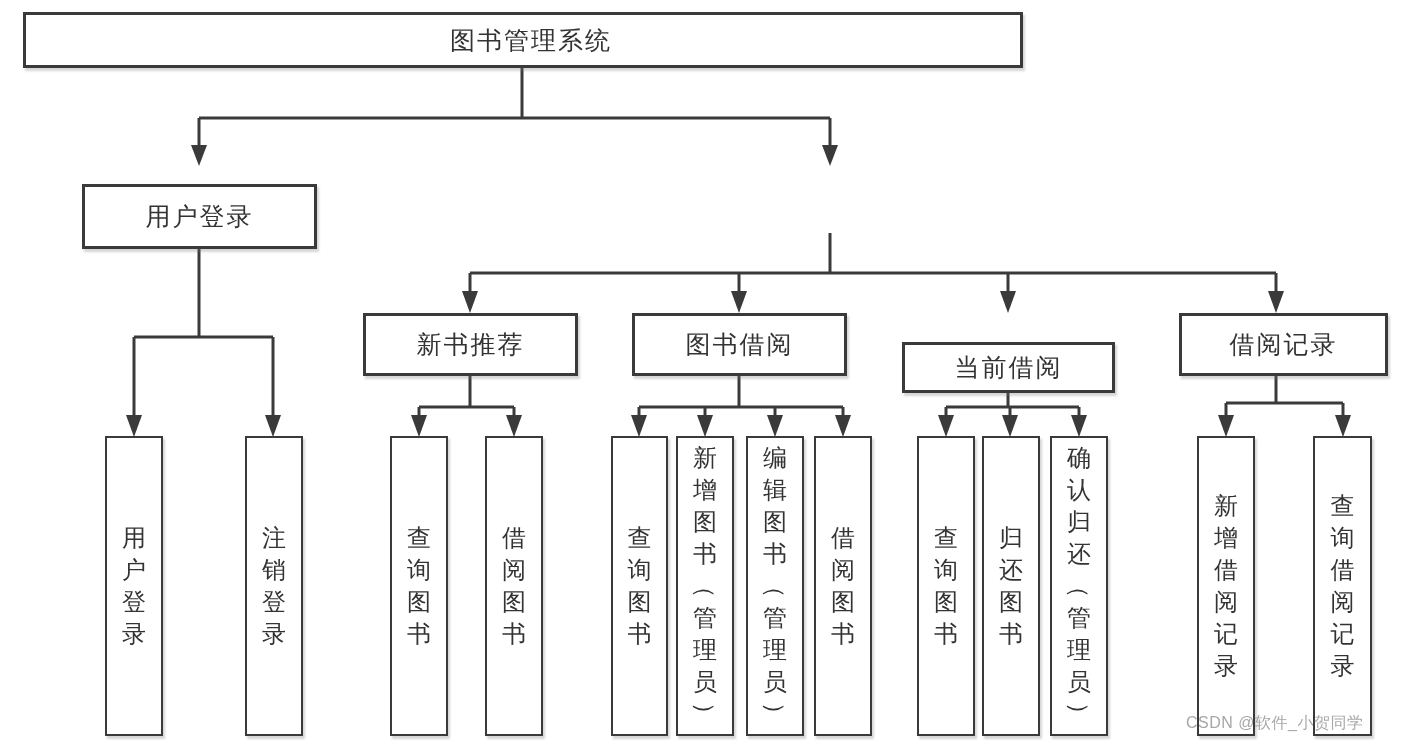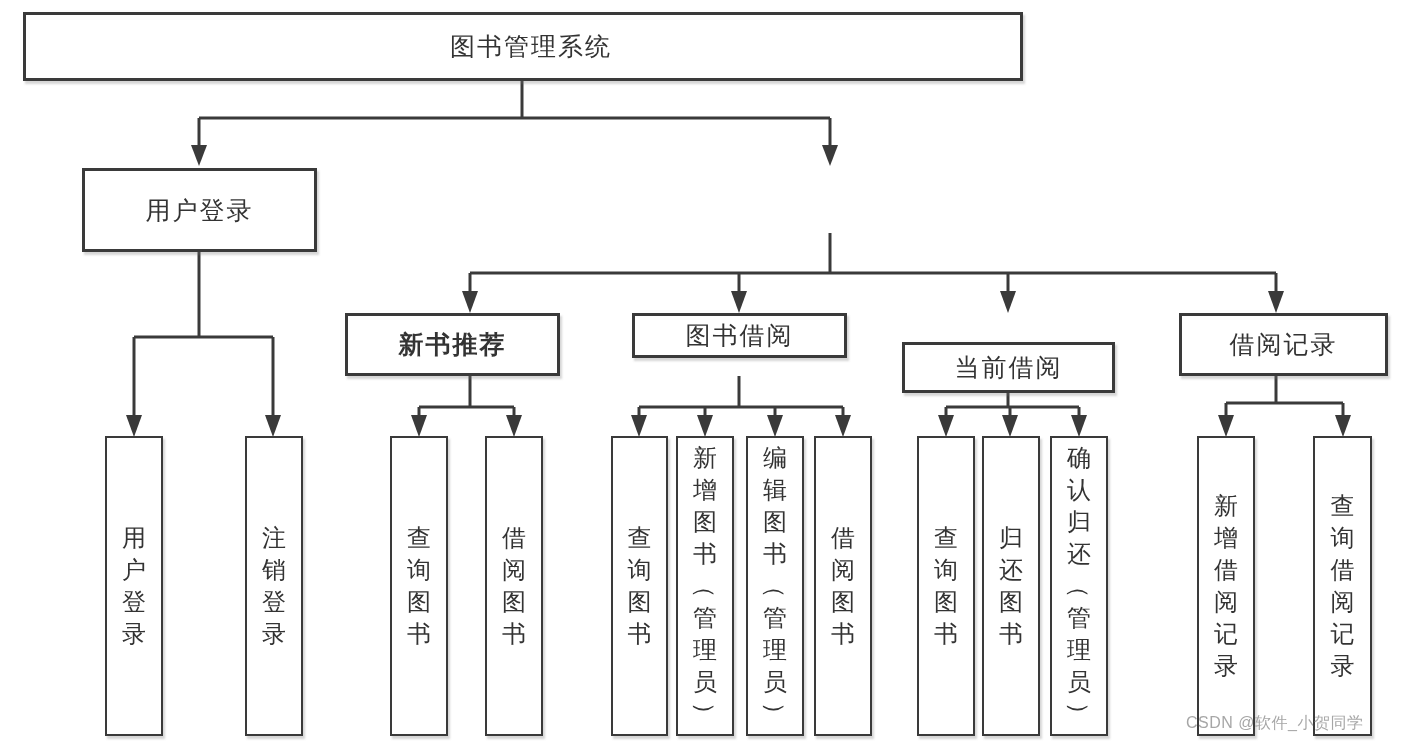--- a/index.html
+++ b/index.html
@@ -129,26 +129,26 @@
       <polygon points="767,415 783,415 775,437"></polygon>
       <polygon points="835,415 851,415 843,437"></polygon>
       <polygon points="938,415 954,415 946,437"></polygon>
       <polygon points="1002,415 1018,415 1010,437"></polygon>
       <polygon points="1071,415 1087,415 1079,437"></polygon>
       <polygon points="1218,415 1234,415 1226,437"></polygon>
       <polygon points="1335,415 1351,415 1343,437"></polygon>
     </g>
   </svg>
 
-  <div class="box hlabel" style="left:23px; top:12px; width:1000px; height:69px;padding-left:16px;">图书管理系统</div>
-
-  <div class="box hlabel" style="left:82px; top:168px; width:235px; height:84px;">用户登录</div>
-
-  <div class="box hlabel" style="left:345px; top:313px; width:215px; height:63px;font-weight:bold;">新书推荐</div>
-  <div class="box hlabel" style="left:632px; top:313px; width:215px; height:45px;">图书借阅</div>
+  <div class="box hlabel" style="left:23px; top:12px; width:1000px; height:56px;padding-left:16px;">图书管理系统</div>
+
+  <div class="box hlabel" style="left:82px; top:184px; width:235px; height:65px;">用户登录</div>
+
+  <div class="box hlabel" style="left:363px; top:313px; width:215px; height:63px;">新书推荐</div>
+  <div class="box hlabel" style="left:632px; top:313px; width:215px; height:63px;">图书借阅</div>
   <div class="box hlabel" style="left:902px; top:313px; width:213px; height:51px;margin-top:29px;">当前借阅</div>
   <div class="box hlabel" style="left:1171px; top:313px; width:209px; height:63px;margin-left:8px;">借阅记录</div>
 
   <div class="box leaf" style="left:105px; top:436px; width:58px; height:300px;">
       <span>用</span>
       <span>户</span>
       <span>登</span>
       <span>录</span>
     </div>
   <div class="box leaf" style="left:245px; top:436px; width:58px; height:300px;">

